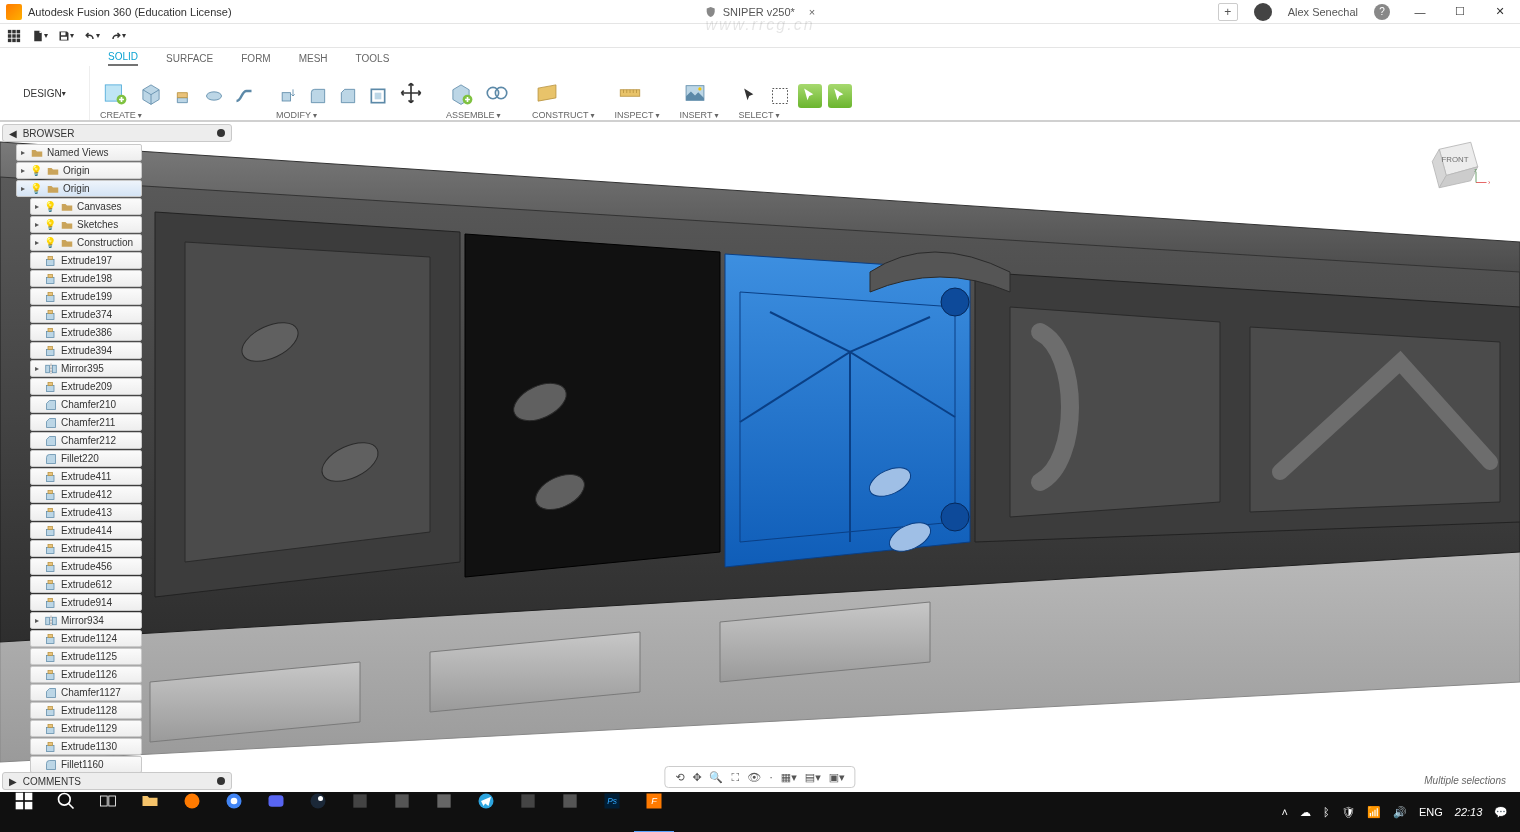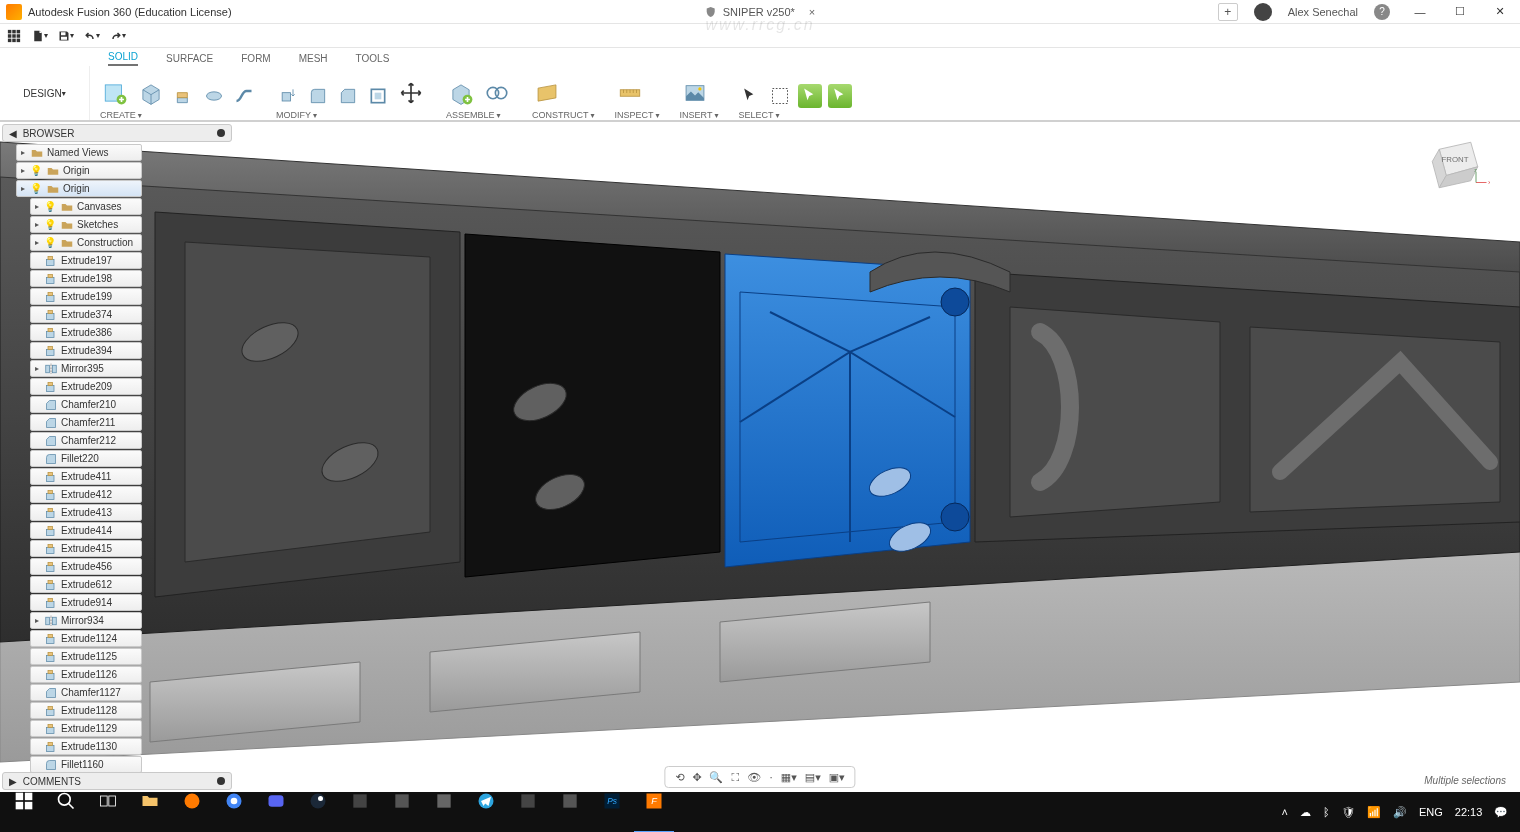--- a/index.html
+++ b/index.html
@@ -58,21 +58,21 @@
 .node .ic{width:12px;height:12px;display:flex;align-items:center;justify-content:center;}
 .node .bulb{color:#f5c400;}
 .comments-bar{position:absolute;left:2px;bottom:42px;height:18px;width:230px;background:#ededed;border:1px solid #c9c9c9;border-radius:3px;display:flex;align-items:center;font-size:10px;color:#333;padding:0 6px;gap:6px;z-index:5;}
 .comments-bar .bullet{margin-left:auto;width:8px;height:8px;border-radius:50%;background:#333;}
 
 
 .taskbar{position:absolute;left:0;right:0;bottom:0;height:40px;background:#101010;display:flex;align-items:center;padding:0 4px;gap:2px;}
 .taskbar .tb{width:40px;height:42px;display:flex;align-items:flex-start;justify-content:center;color:#fff;font-style:italic;}
 .taskbar .tb svg{width:20px;height:20px;}
 .taskbar .tray{margin-left:auto;display:flex;align-items:center;gap:12px;color:#fff;font-size:11px;padding-right:8px;}
-.taskbar .tray .clock{text-align:left;line-height:1.1;}
+.taskbar .tray .clock{text-align:left;line-height:1.1;font-style:italic;}
 .dd{font-size:8px;}
 </style>
 </head>
 <body>
 
 <div class="titlebar">
   <span class="app-icon"></span>
   <span>Autodesk Fusion 360 (Education License)</span>
   <span class="spacer"></span>
   <div class="doc-tab">

